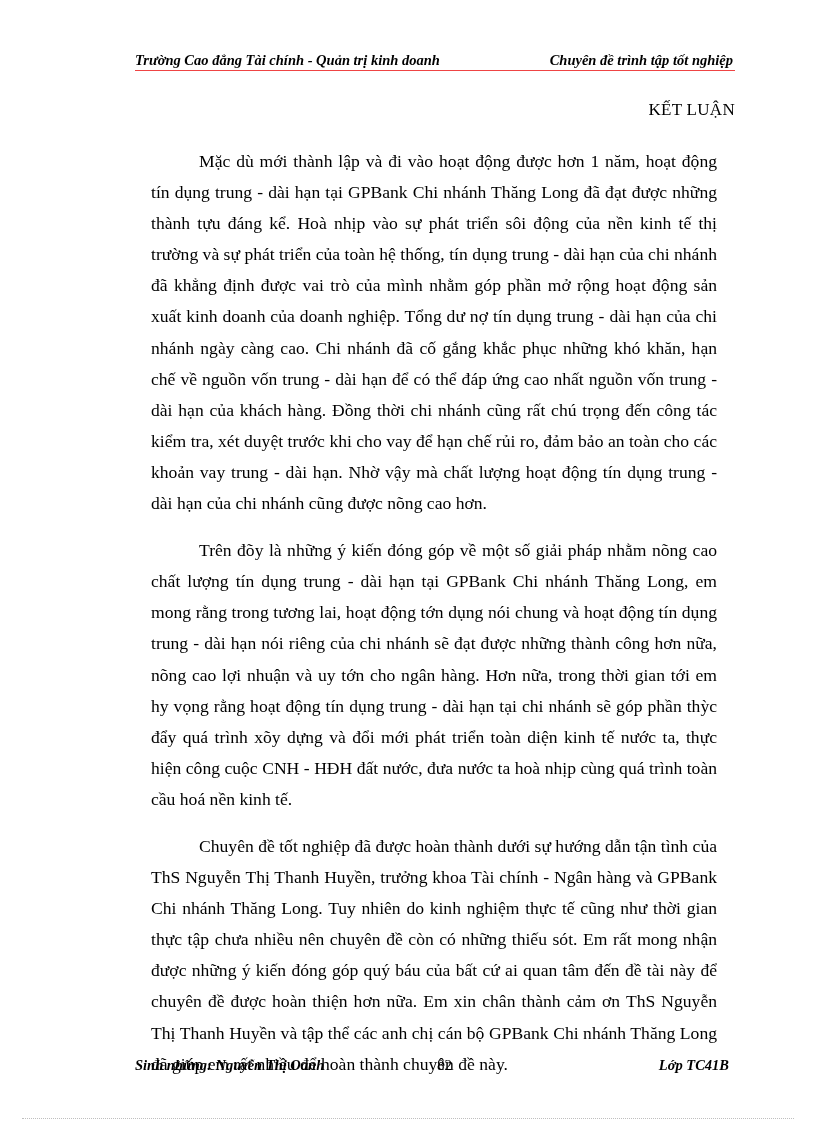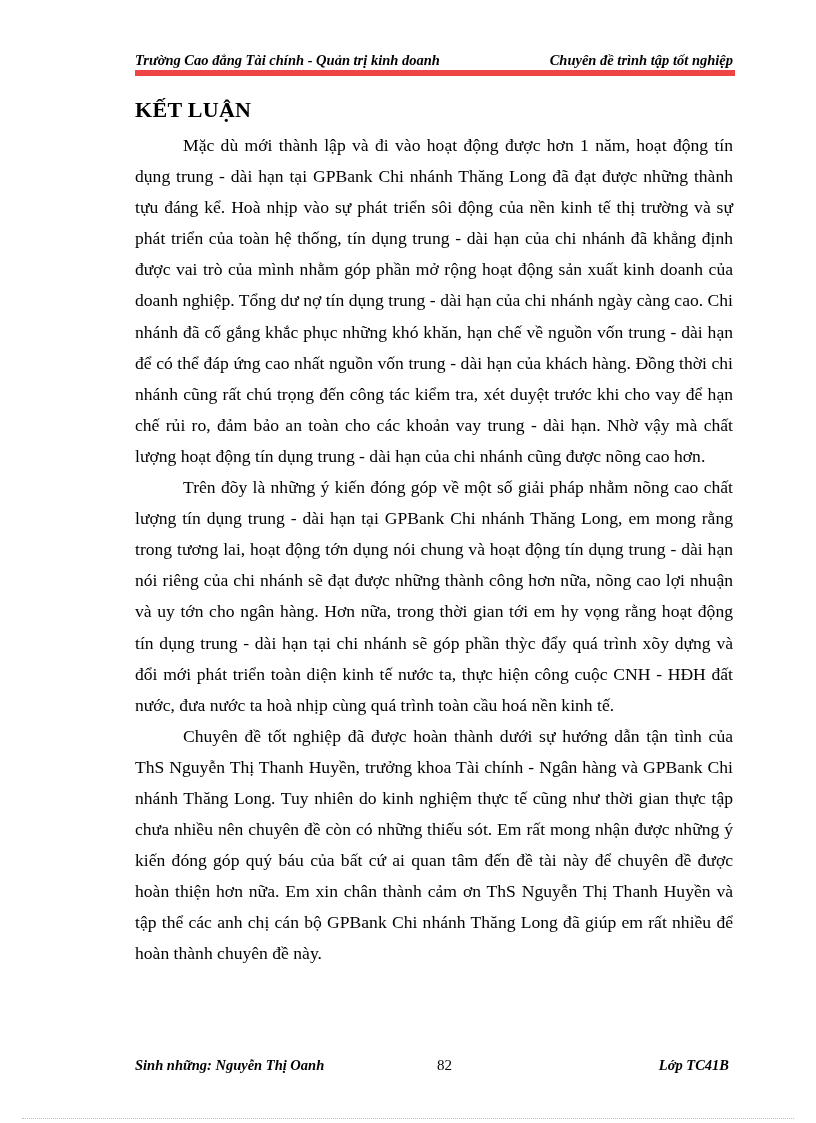--- a/index.html
+++ b/index.html
@@ -14,52 +14,52 @@
       overflow: hidden;
       font-family: "Liberation Serif", "DejaVu Serif", serif;
       color: #000;
     }
     .page-header {
       position: absolute;
       left: 135px;
       top: 50px;
       width: 600px;
       height: 20px;
-      border-bottom: 6px solid #ef4444;
+      border-bottom: 1px solid #ef4444;
       font-style: italic;
       font-weight: bold;
       font-size: 14.5px;
       line-height: 20px;
     }
     .page-header .left { position: absolute; left: 0; top: 0; }
     .page-header .right { position: absolute; right: 2px; top: 0; }
 
     .title {
       position: absolute;
       left: 135px;
       top: 98px;
       width: 600px;
-      text-align: left;
-      font-weight: bold;
-      font-size: 22px;
+      text-align: right;
+      font-weight: normal;
+      font-size: 17px;
       line-height: 24px;
       letter-spacing: 0.3px;
     }
 
     .body-text {
       position: absolute;
       left: 135px;
       top: 130px;
       width: 598px;
       font-size: 17.6px;
       line-height: 31.1px;
       text-align: justify;
     }
     .body-text .para {
-      margin: 0;
+      margin: 16px;
       text-indent: 48px;
     }
 
     .page-footer {
       position: absolute;
       left: 135px;
       top: 1055px;
       width: 598px;
       height: 20px;
       font-size: 14.5px;

